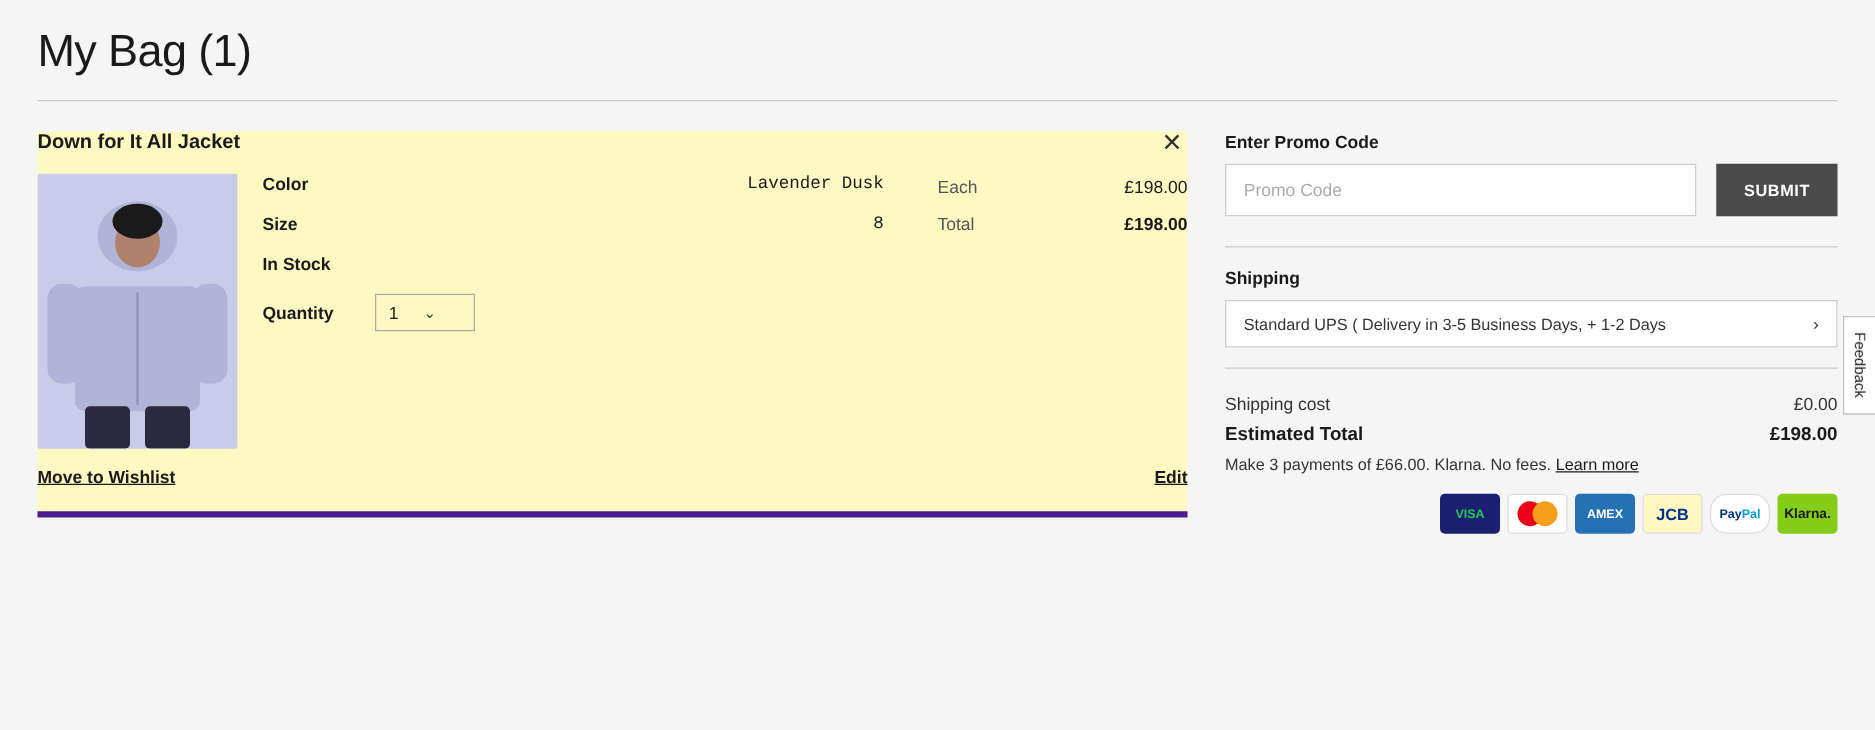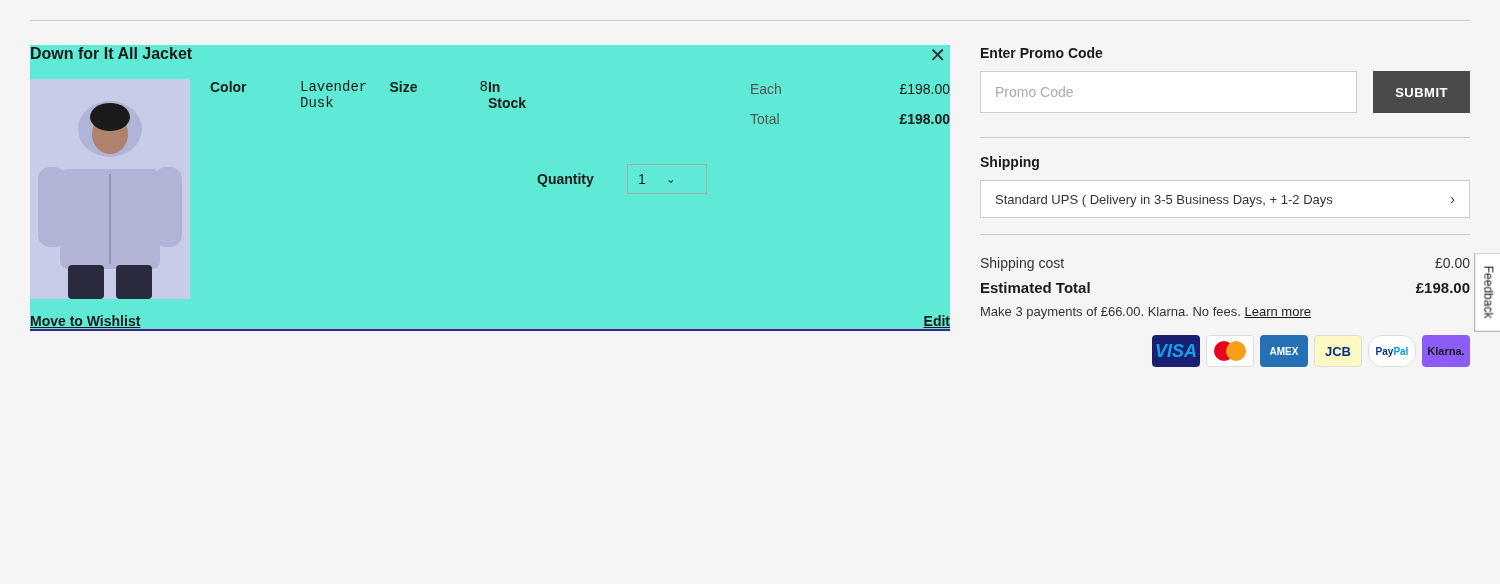--- a/index.html
+++ b/index.html
@@ -40,23 +40,24 @@
       min-width: 0;
     }
 
     .sidebar-section {
       width: 490px;
       flex-shrink: 0;
     }
 
     
     .cart-item-card {
-      background: #5eead4;
+      background: #fef9c3;
       position: relative;
-      border-bottom: 2px solid #4c1d95;
+      padding-bottom: 20px;
+      border-bottom: 5px solid #4c1d95;
     }
 
     .cart-item-header {
       display: flex;
       justify-content: space-between;
       align-items: flex-start;
       margin-bottom: 14px;
     }
 
     .item-name {
@@ -318,23 +319,22 @@
       display: flex;
       align-items: center;
       justify-content: center;
       font-size: 9px;
       font-weight: 700;
       letter-spacing: 0;
     }
 
     .pi-visa {
       background: #1a1f71;
-      color: #0ea5e9;
-      font-size: 18px;
-      font-style: italic;
+      color: #22c55e;
+      font-size: 10px;
     }
 
     .pi-mc {
       background: #fff;
       border: 1px solid #ddd;
       position: relative;
       overflow: hidden;
     }
 
     .pi-amex {
@@ -354,21 +354,21 @@
 
     .pi-paypal {
       background: #fff;
       border: 1px solid #ddd;
       color: #003087;
       font-size: 10px;
       font-weight: 700;
     }
 
     .pi-klarna {
-      background: #8b5cf6;
+      background: #84cc16;
       color: #1a1a1a;
       font-size: 11px;
       font-weight: 700;
     }
 
     
     .feedback-tab {
       position: fixed;
       right: 0;
       top: 50%;
@@ -385,21 +385,21 @@
 
     .item-top-row {
       display: flex;
       gap: 20px;
       width: 100%;
     }
 
     .item-center-col {
       flex: 1;
       display: flex;
-      flex-direction: row;
+      flex-direction: column;
     }
 
     .item-price-col {
       display: flex;
       flex-direction: column;
       align-items: flex-end;
       min-width: 200px;
       padding-top: 2px;
       margin-left: 23px;
     }
@@ -425,20 +425,21 @@
       width: 20px; height: 20px;
       background: #f79e1b;
       border-radius: 50%;
     }
   </style>
 </head>
 <body>
 
 <div class="page-wrapper">
 
+  <h1 class="page-title">My Bag (1)</h1>
   <hr class="divider">
 
   <div class="main-content">
 
     <div class="cart-section">
       <div class="cart-item-card">
 
         <div class="cart-item-header">
           <span class="item-name">Down for It All Jacket</span>
           <button class="close-btn">✕</button>

